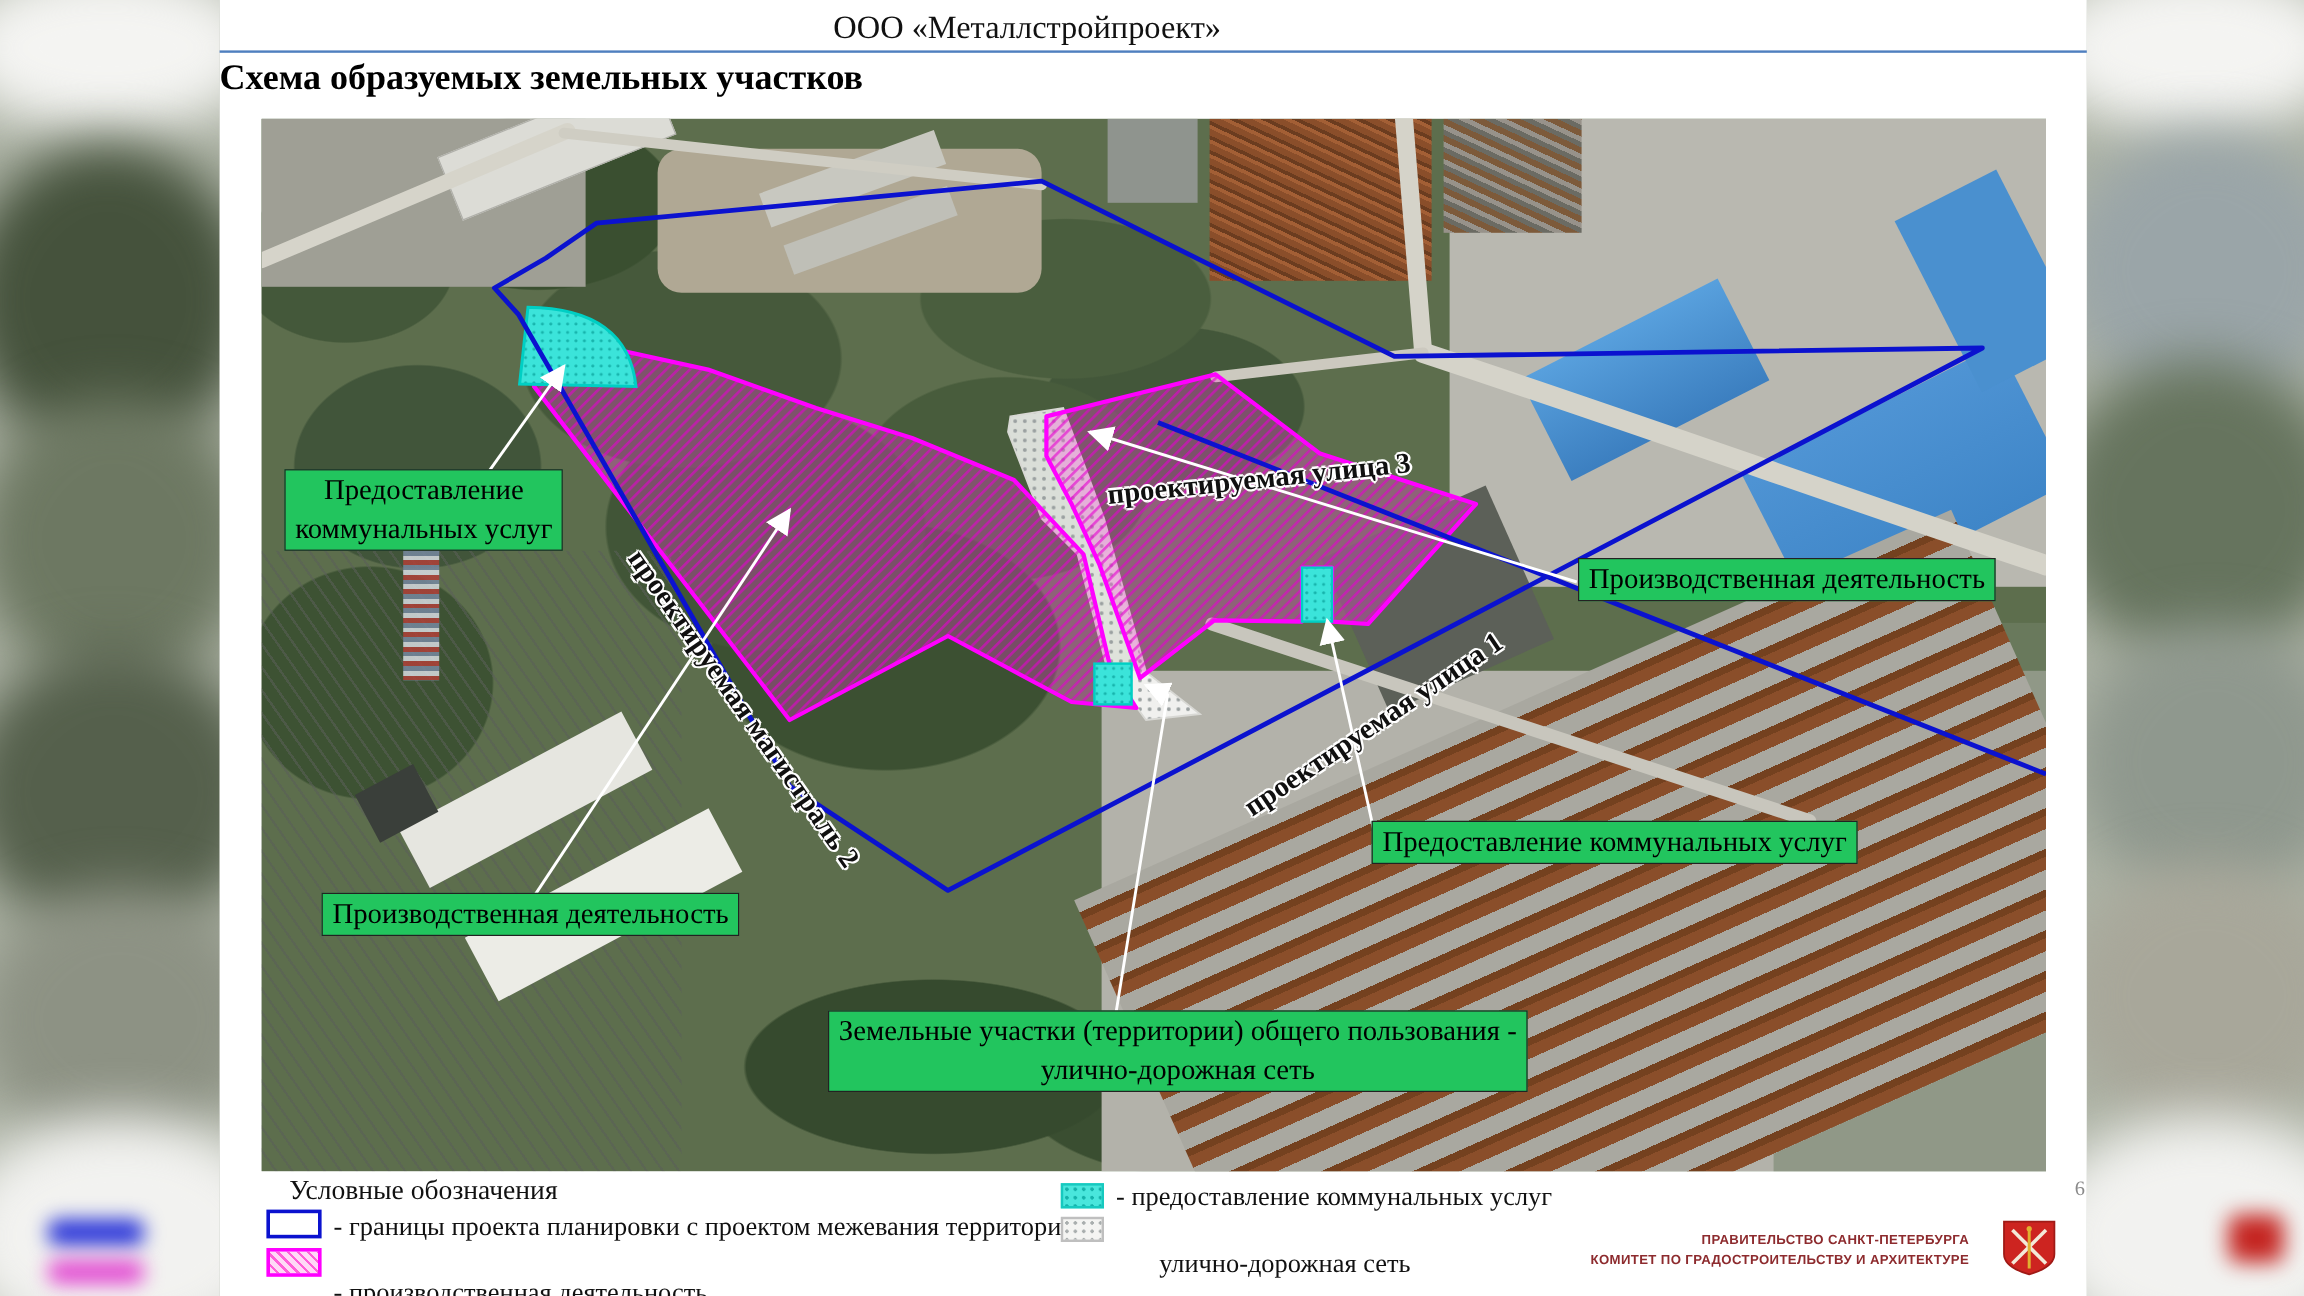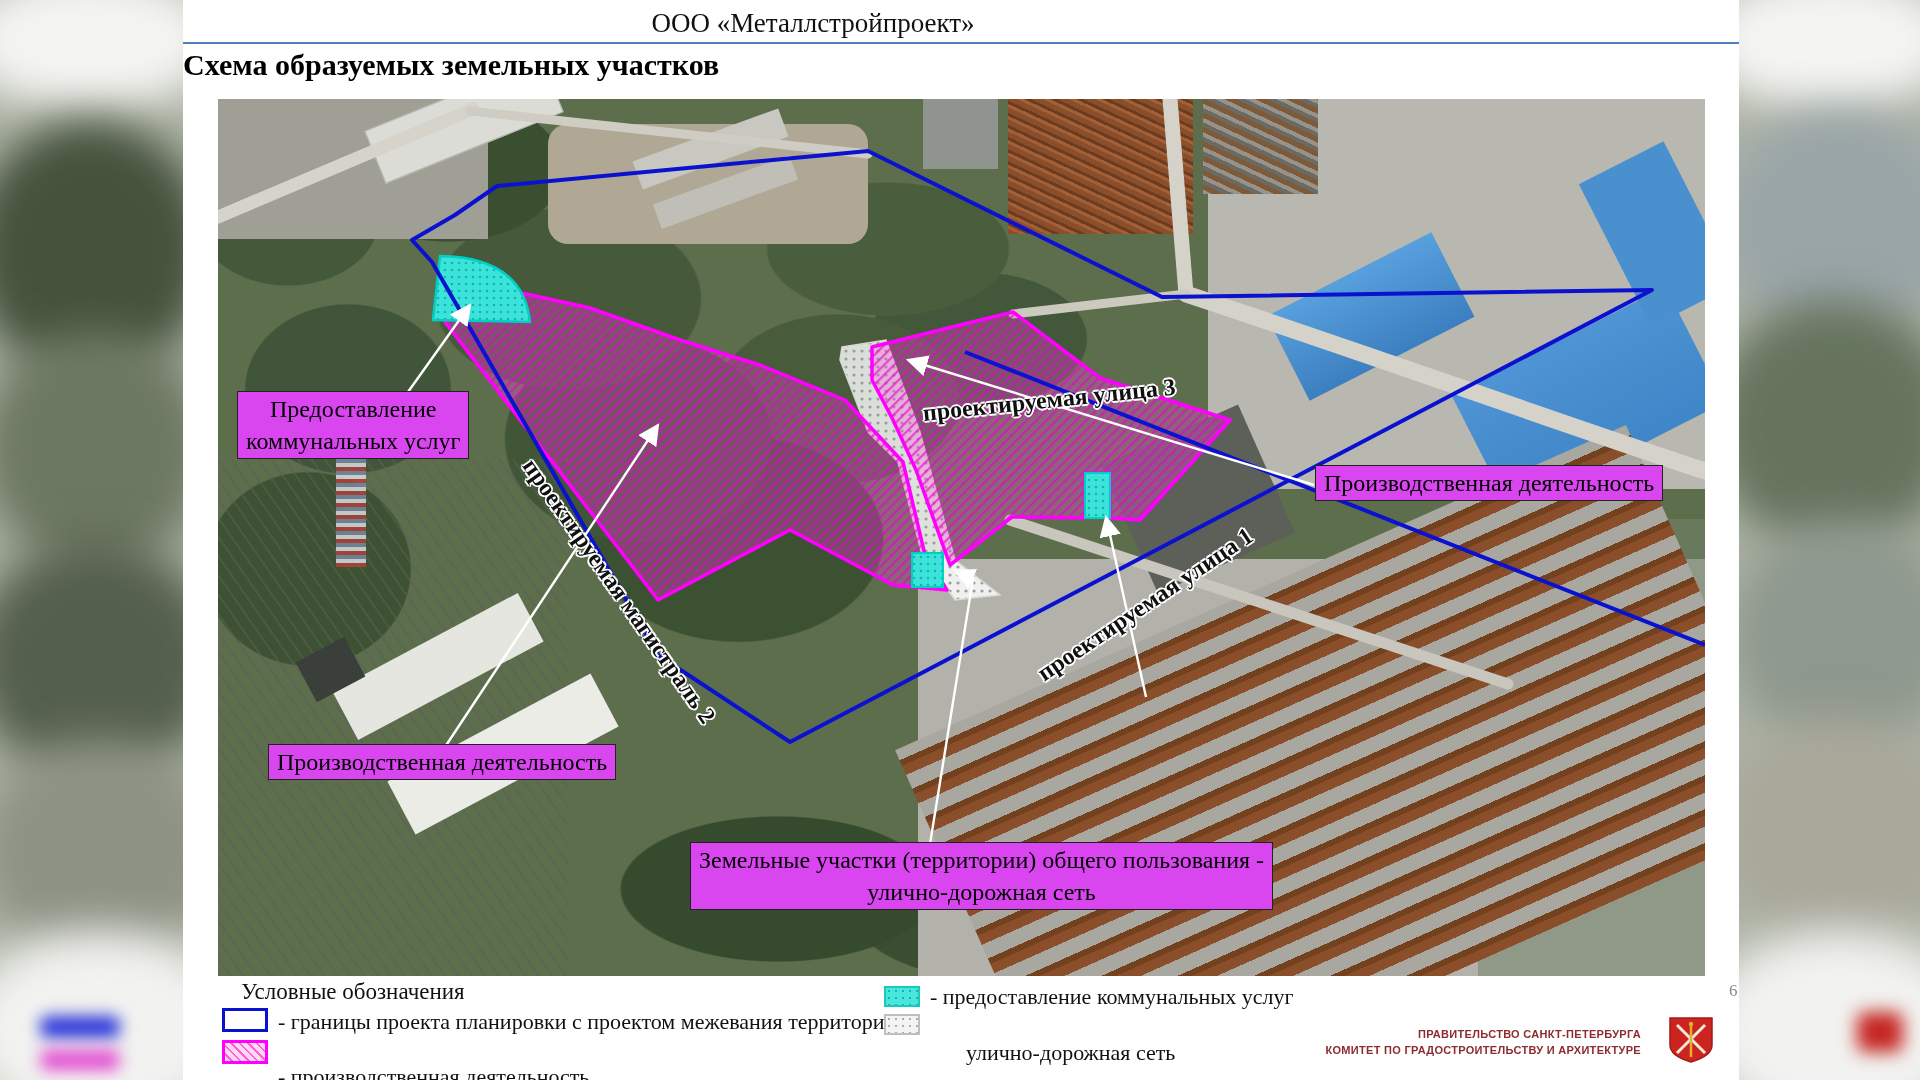--- a/index.html
+++ b/index.html
@@ -8,21 +8,21 @@
 
   
   .blurstrip{position:absolute;top:0;height:1080px;overflow:hidden;background:#aeb4a6;}
   .blurstrip .blob{position:absolute;filter:blur(22px);border-radius:50%;}
   .strip-left{left:0;width:183px;}
   .strip-right{left:1739px;width:181px;}
 
   
   .slide{position:absolute;left:183px;top:0;width:1556px;height:1080px;background:#ffffff;}
 
-  .org-title{position:absolute;left:0;top:8px;width:1260px;text-align:center;font-size:27px;color:#111;}
+  .org-title{position:absolute;left:0;top:8px;width:1260px;text-align:center;font-size:27px;color:#111;padding-left:43px;}
   .rule{position:absolute;left:0;top:42px;width:1556px;height:0;border-top:2px solid #4f7fbf;}
   .main-title{position:absolute;left:0;top:48px;width:1260px;text-align:left;font-size:30px;font-weight:bold;color:#000;}
 
   
   .map{position:absolute;left:35px;top:99px;width:1487px;height:877px;overflow:hidden;background:#76816b;}
   .map .layer{position:absolute;}
   .rot{transform-origin:center center;}
 
   .forest{position:absolute;left:0;top:0;width:1487px;height:877px;
     background-image:
@@ -49,21 +49,21 @@
   .bldg{position:absolute;}
   .stripes-stack{background:repeating-linear-gradient(25deg,#8a4e2a 0 5px,#a35f35 5px 8px,#6b3c1f 8px 11px);}
   .stripes-stack2{background:repeating-linear-gradient(25deg,#97928a 0 4px,#7d5a3a 4px 9px,#6b6b63 9px 13px);}
   .stripes-br{background:repeating-linear-gradient(0deg,#8a4e2a 0 10px,#74411f 10px 16px,#a9a8a0 16px 31px);}
   .rails{left:0;top:360px;width:350px;height:517px;background:repeating-linear-gradient(55deg,rgba(0,0,0,0) 0 9px,rgba(90,95,88,0.55) 9px 11px);}
   .parking{left:118px;top:330px;width:30px;height:138px;background:repeating-linear-gradient(0deg,#b04038 0 4px,#d8dde2 4px 8px,#7688a0 8px 12px);opacity:.85;}
 
   svg.overlay{position:absolute;left:0;top:0;}
 
   
-  .callout{position:absolute;background:#d946ef;border:1px solid #222;color:#000;font-size:24px;line-height:32px;padding:1px 8px;white-space:nowrap;}
+  .callout{position:absolute;background:#22c55e;border:1px solid #222;color:#000;font-size:24px;line-height:32px;padding:1px 8px;white-space:nowrap;}
   .callout.center{text-align:center;}
 
   
   .street{position:absolute;color:#101010;font-size:24px;font-weight:bold;white-space:nowrap;transform-origin:0 50%;
     text-shadow:-2px 0 0 #fff,2px 0 0 #fff,0 -2px 0 #fff,0 2px 0 #fff,-1px -1px 0 #fff,1px 1px 0 #fff,1px -1px 0 #fff,-1px 1px 0 #fff;}
 
   
   .legend-title{position:absolute;left:35px;top:979px;font-size:23px;color:#111;margin-left:23px;}
   .lg-item{position:absolute;font-size:22px;color:#111;white-space:nowrap;}
   .swatch{position:absolute;box-sizing:border-box;}
@@ -189,20 +189,21 @@
 
       <div class="street" style="left:310px;top:349px;transform:rotate(55deg);">проектируемая магистраль 2</div>
       <div class="street" style="left:705px;top:301px;transform:rotate(-6deg);">проектируемая улица 3</div>
       <div class="street" style="left:822px;top:563px;transform:rotate(-34deg);">проектируемая улица 1</div>
 
       <div class="callout center" style="left:19px;top:292px;">
         <div>Предоставление</div>
         <div>коммунальных услуг</div>
       </div>
       <div class="callout" style="left:1097px;top:366px;">Производственная деятельность</div>
+      <div class="callout" style="left:925px;top:585px;">Предоставление коммунальных услуг</div>
       <div class="callout" style="left:50px;top:645px;">Производственная деятельность</div>
       <div class="callout center" style="left:472px;top:743px;">
         <div>Земельные участки (территории) общего пользования -</div>
         <div>улично-дорожная сеть</div>
       </div>
     </div>
 
     <div class="legend-title">Условные обозначения</div>
 
     <div class="swatch sw-boundary"></div>

